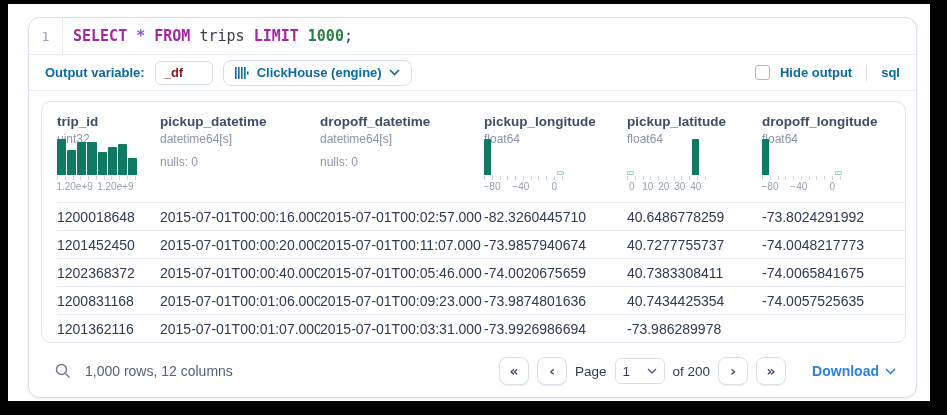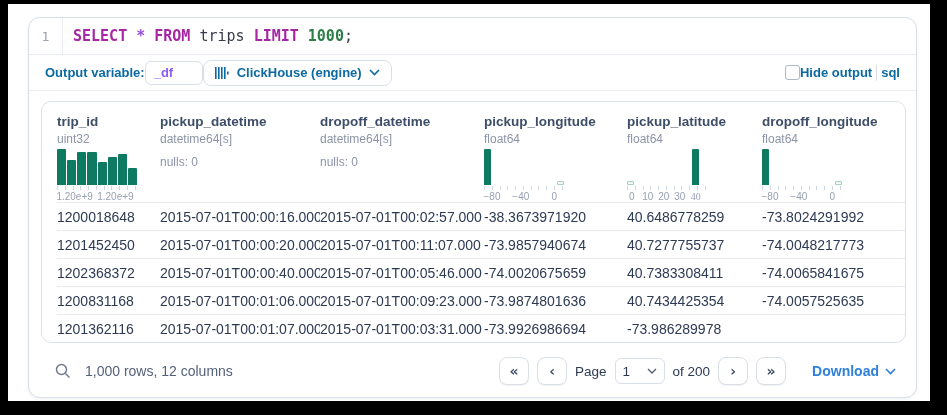--- a/index.html
+++ b/index.html
@@ -19,44 +19,44 @@
     border-right:1px solid #e9edf2; }
   .code-line { display:flex; align-items:center; padding-left:10px;
     font-family:"DejaVu Sans Mono", monospace; font-size:15px; white-space:pre; }
   .tk-kw  { color:#a626a4; font-weight:bold; }
   .tk-op  { color:#9a4fd9; font-weight:bold; }
   .tk-plain { color:#383c4a; }
   .tk-num { color:#2a7d46; font-weight:bold; }
   .tk-punc { color:#383c4a; }
 
   
-  .toolbar { display:flex; align-items:center; height:36px; padding:0 16px; 
+  .toolbar { display:flex; align-items:center; height:36px; padding:0 16px; gap:10px;
     border-bottom:1px solid #e9edf2; }
   .tb-label { color:#0b6aa2; font-size:13px; font-weight:bold; }
   .var-input { width:58px; height:24px; border:1px solid #d8dee8; border-radius:6px;
-    padding:0 8px; font-size:13px; font-weight:bold; color:#8b5cf6;
+    padding:0 8px; font-size:13px; font-weight:bold; color:#7f1d1d;
     font-family:"Liberation Sans", sans-serif; outline:none; }
   .engine-btn { display:flex; align-items:center; gap:7px; height:26px; padding:0 11px;
     border:1px solid #d8dee8; border-radius:8px; background:#fff; cursor:pointer; }
   .engine-btn .eng-text { color:#0b6aa2; font-size:13px; font-weight:bold; }
   .spacer { flex:1; }
   .checkbox { width:15px; height:15px; border:1.5px solid #aeb8c8; border-radius:3px; background:#fff; cursor:pointer; }
   .vdiv { width:1px; height:16px; background:#d8dee8; margin:0 4px; }
 
   
   .table-wrap { margin:10px 12px 0 12px; width:865px; border:1px solid #dce2ec;
     border-radius:10px; overflow:hidden; background:#fff; }
   .cols { display:grid; grid-template-columns:103px 160px 164px 143px 135px 145px; }
   .thead { padding:12px 0 0 15px; height:100px; }
   .hcell { position:relative; height:88px; }
   .hname { font-size:13.5px; font-weight:bold; color:#3e4e68; }
   .htype { font-size:12px; color:#8b94a7; margin-top:3px; }
   .hnulls { font-size:12px; color:#8b94a7; margin-top:9px; }
 
-  .hist { position:absolute; left:0; bottom:0; width:80px; }
+  .hist { position:absolute; left:0; bottom:10px; width:80px; }
   .hist-bars { display:flex; align-items:flex-end; height:36px; gap:1px; }
   .hist-slot { flex:1; height:100%; display:flex; align-items:flex-end; }
   .hist-bar { width:100%; background:#0f7a62; border-radius:1px 1px 0 0; }
   .hist-bar-outline { background:#f0f8f5; border:1px solid #a8cfc6; }
   .hist-ticks { position:relative; height:5px; }
   .hist-ticks i { position:absolute; top:1px; width:1px; height:4px; background:#ccd4de; }
   .hist-labels { position:relative; height:11px; margin-top:1px; }
   .hist-labels span { position:absolute; top:0; transform:translateX(-50%);
     font-size:10px; color:#98a1b1; white-space:nowrap; }
 
@@ -249,21 +249,21 @@
                 <i style="left: 67.9%;"></i>
                 <i style="left: 77.6%;"></i>
                 <i style="left: 87.3%;"></i>
                 <i style="left: 97%;"></i>
               </div>
               <div class="hist-labels">
                 <span style="left: 6%;">0</span>
                 <span style="left: 26%;">10</span>
                 <span style="left: 46%;">20</span>
                 <span style="left: 66%;">30</span>
-                <span style="left: 86%; font-family: Liberation Serif, serif;">40</span>
+                <span style="left: 86%;">40</span>
               </div>
             </div>
           </div>
           <div class="hcell">
             <div class="hname">dropoff_longitude</div>
             <div class="htype">float64</div>
             <div class="hist">
               <div class="hist-bars">
                 <div class="hist-slot">
                   <div class="hist-bar" style="height: 100%;"></div>
@@ -299,21 +299,21 @@
                 <span style="left: 88%;">0</span>
               </div>
             </div>
           </div>
         </div>
       <div class="tbody" id="table-body">
           <div class="trow cols">
             <div class="tcell">1200018648</div>
             <div class="tcell">2015-07-01T00:00:16.000</div>
             <div class="tcell">2015-07-01T00:02:57.000</div>
-            <div class="tcell">-38.3673971920</div>
+            <div class="tcell">-82.3260445710</div>
             <div class="tcell">40.6486778259</div>
             <div class="tcell">-73.8024291992</div>
           </div>
           <div class="trow cols">
             <div class="tcell">1201452450</div>
             <div class="tcell">2015-07-01T00:00:20.000</div>
             <div class="tcell">2015-07-01T00:11:07.000</div>
             <div class="tcell">-73.9857940674</div>
             <div class="tcell">40.7277755737</div>
             <div class="tcell">-74.0048217773</div>

